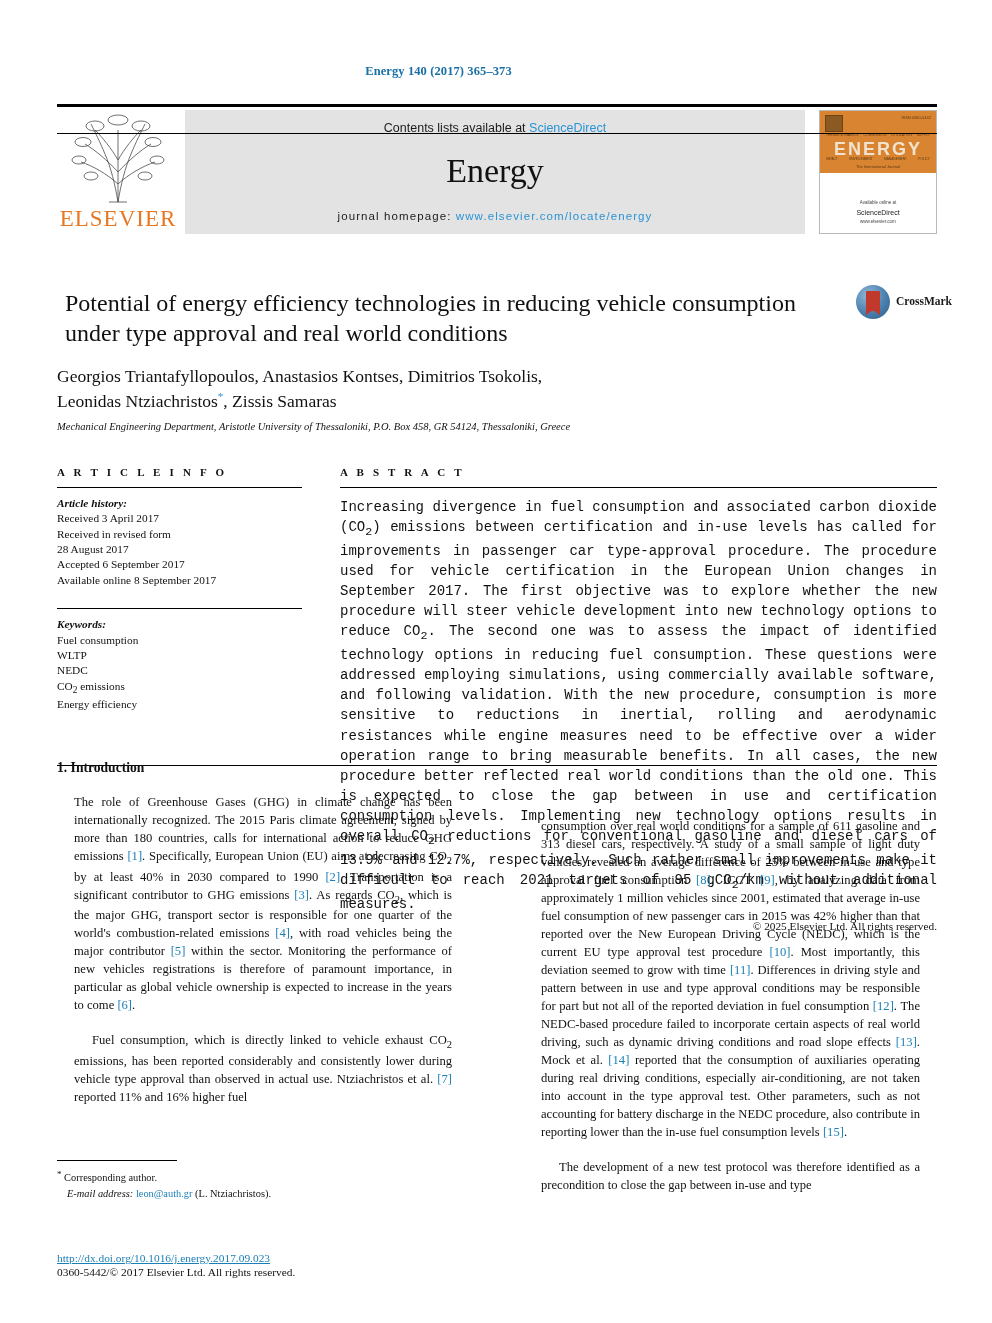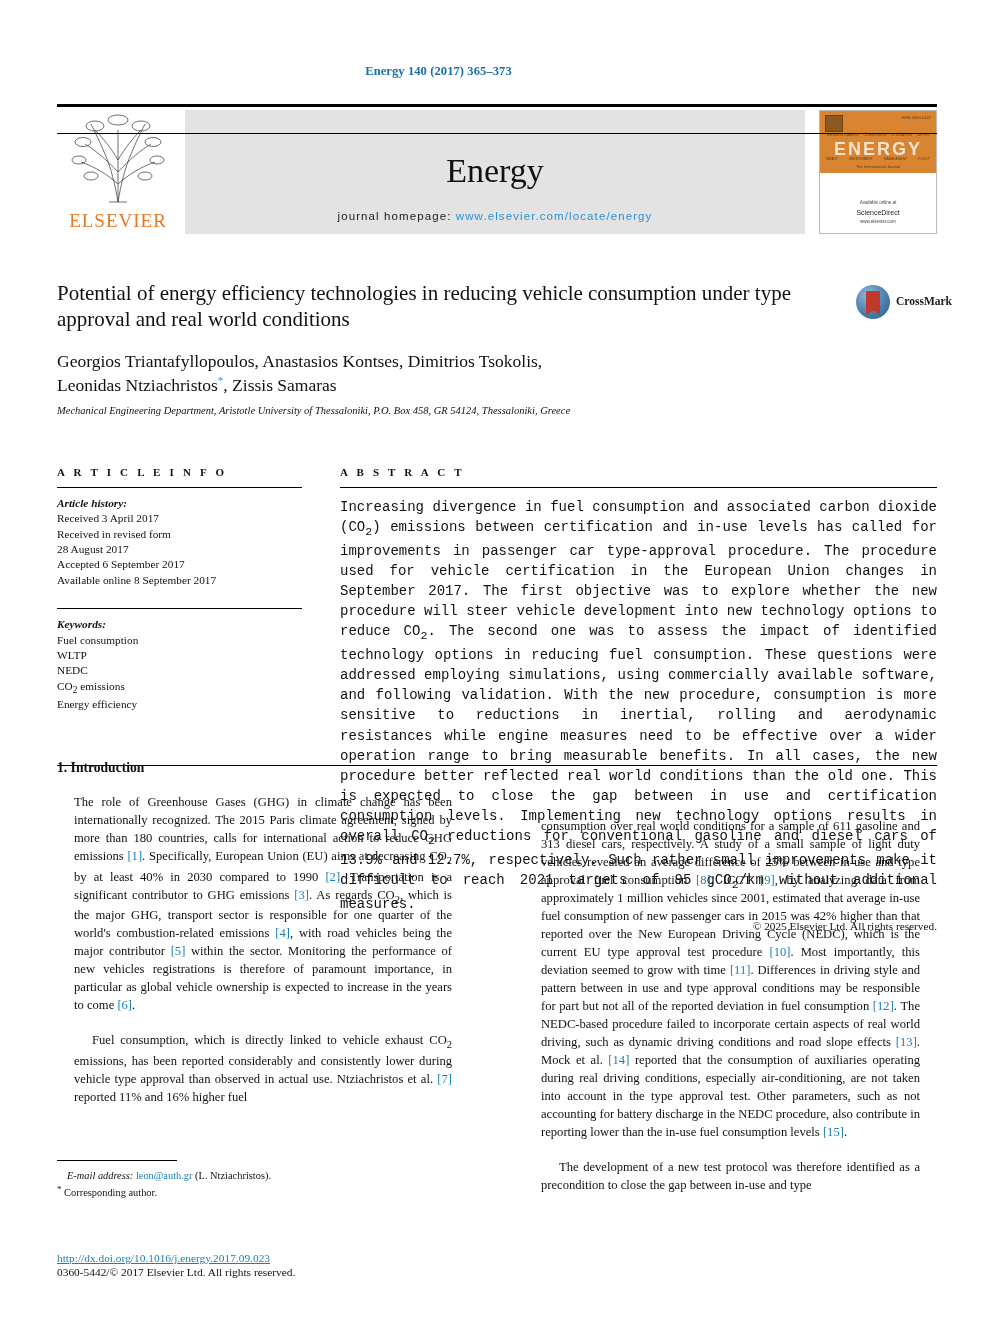--- a/index.html
+++ b/index.html
@@ -62,21 +62,21 @@
     height: 96px;
     overflow: hidden;
   }
   .elsevier-word {
     position: absolute;
     bottom: 2px;
     left: 0;
     width: 122px;
     text-align: center;
     font-family: "Liberation Serif", serif;
-    font-size: 19px;
+    font-size: 23px;
     letter-spacing: 1px;
     color: #e87722;
     font-weight: normal;
   }
   .journal-box {
     position: absolute;
     top: 6px;
     left: 128px;
     width: 620px;
     height: 124px;
@@ -213,24 +213,24 @@
 
   
   .title-block {
     position: absolute;
     top: 280px;
     left: 57px;
     width: 760px;
   }
   .paper-title {
     font-family: "Liberation Serif", serif;
-    font-size: 21px;
+    font-size: 24px;
     line-height: 1.26;
     color: #111;
-    margin: 0;
+    margin: 8px;
     font-weight: normal;
   }
   .authors {
     margin-top: 16px;
     font-family: "Liberation Serif", serif;
     font-size: 17.5px;
     line-height: 1.38;
     color: #111;
   }
   .authors sup { font-size: 11px; color: #2a93d5; }
@@ -445,20 +445,21 @@
             <ellipse cx="26" cy="66" rx="7" ry="4"></ellipse>
             <ellipse cx="80" cy="66" rx="7" ry="4"></ellipse>
             <path d="M44 92 L62 92"></path>
           </g>
         </svg>
       </div>
       <div class="elsevier-word">ELSEVIER</div>
     </div>
 
     <div class="journal-box">
+      <div class="contents-line"><span>Contents lists available at </span><span class="sd">ScienceDirect</span></div>
       <div class="journal-title">Energy</div>
       <div class="homepage-line"><span>journal homepage: </span><span class="url">www.elsevier.com/locate/energy</span></div>
     </div>
 
     <div class="cover-thumb">
       <div class="cover-orange">
         <div class="cover-elsev-mark"></div>
         <div class="cover-topright">ISSN 0360-5442</div>
         <div class="cover-smallrow">
           <span>THERMODYNAMICS</span>
@@ -538,29 +539,29 @@
     <p class="para" id="left-p1">Fuel consumption, which is directly linked to vehicle exhaust CO<sub>2</sub> emissions, has been reported considerably and consistently lower during vehicle type approval than observed in actual use. Ntziachristos et al. <span class="ref">[7]</span> reported 11% and 16% higher fuel</p>
   </div>
 
   <div class="body-right">
     <p class="para" id="right-p0">consumption over real world conditions for a sample of 611 gasoline and 313 diesel cars, respectively. A study of a small sample of light duty vehicles revealed an average difference of 25% between in-use and type approval fuel consumption <span class="ref">[8]</span>. ICCT <span class="ref">[9]</span>, by analyzing data from approximately 1 million vehicles since 2001, estimated that average in-use fuel consumption of new passenger cars in 2015 was 42% higher than that reported over the New European Driving Cycle (NEDC), which is the current EU type approval test procedure <span class="ref">[10]</span>. Most importantly, this deviation seemed to grow with time <span class="ref">[11]</span>. Differences in driving style and pattern between in use and type approval conditions may be responsible for part but not all of the reported deviation in fuel consumption <span class="ref">[12]</span>. The NEDC-based procedure failed to incorporate certain aspects of real world driving, such as dynamic driving conditions and road slope effects <span class="ref">[13]</span>. Mock et al. <span class="ref">[14]</span> reported that the consumption of auxiliaries operating during real driving conditions, especially air-conditioning, are not taken into account in the type approval test. Other parameters, such as not accounting for battery discharge in the NEDC procedure, also contribute in reporting lower than the in-use fuel consumption levels <span class="ref">[15]</span>.</p>
     <p class="para" id="right-p1">The development of a new test protocol was therefore identified as a precondition to close the gap between in-use and type</p>
   </div>
 
   <div class="footnote">
     <div class="foot-rule"></div>
+    <div class="foot-line">
+      <span class="star">*</span>
+      <span>Corresponding author.</span>
+    </div>
     <div class="foot-line" style="padding-left:10px">
       <span class="ital">E-mail address:</span>
       <span class="mail">leon@auth.gr</span>
       <span>(L. Ntziachristos).</span>
     </div>
-    <div class="foot-line">
-      <span class="star">*</span>
-      <span>Corresponding author.</span>
-    </div>
   </div>
 
   <div class="doc-footer">
     <div class="doi">http://dx.doi.org/10.1016/j.energy.2017.09.023</div>
     <div class="issn">0360-5442/© 2017 Elsevier Ltd. All rights reserved.</div>
   </div>
 
 </div>
 
 </body></html>

